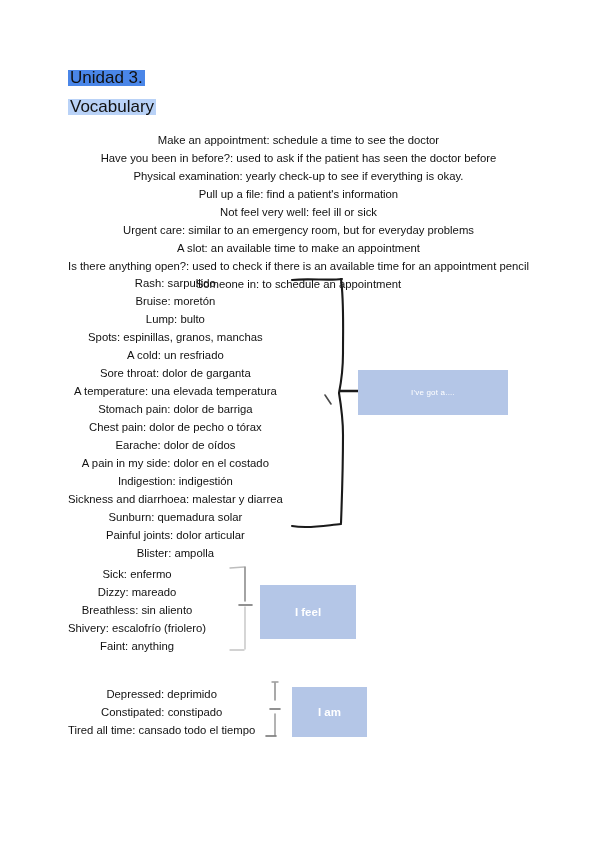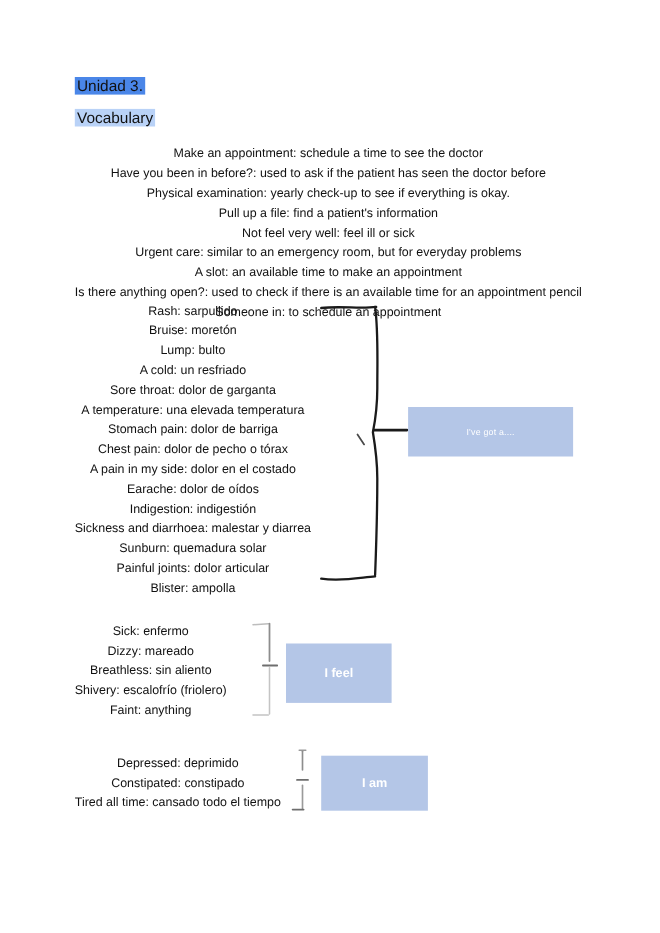--- a/index.html
+++ b/index.html
@@ -16,21 +16,21 @@
     width: 600px;
     height: 848px;
     background: #ffffff;
     overflow: hidden;
   }
 
   
   .heading {
     position: absolute;
     left: 68px;
-    font-size: 14px;
+    font-size: 17px;
     color: #111111;
     line-height: 14px;
     white-space: nowrap;
     padding: 1px 2px;
   }
   #title-unidad { top: 70px; background: #4a86e8; }
   #title-vocabulary { top: 99px; background: #b9d2f7; text-align: right; }
 
   
   .text-block {
@@ -57,40 +57,40 @@
     position: absolute;
     background: #b4c6e7;
     color: #ffffff;
     display: flex;
     align-items: center;
     justify-content: center;
     text-align: center;
     box-sizing: border-box;
   }
   #callout-ivegota {
-    left: 371px;
+    left: 358px;
     top: 370px;
     width: 150px;
     height: 45px;
     font-size: 8px;
     font-weight: normal;
     letter-spacing: .2px;
   }
   #callout-ifeel {
     left: 260px;
     top: 585px;
     width: 96px;
     height: 54px;
     font-size: 11.5px;
     font-weight: bold;
   }
   #callout-iam {
     left: 292px;
     top: 687px;
-    width: 97px;
+    width: 75px;
     height: 50px;
     font-size: 11.5px;
     font-weight: bold;
   }
 
   
   .bracket {
     position: absolute;
     pointer-events: none;
   }
@@ -116,27 +116,28 @@
     <span class="line">Urgent care: similar to an emergency room, but for everyday problems</span>
     <span class="line">A slot: an available time to make an appointment</span>
     <span class="line">Is there anything open?: used to check if there is an available time for an appointment pencil</span>
     <span class="line">Someone in: to schedule an appointment</span>
   </div>
 
   <div class="text-block" id="block-symptoms">
     <span class="line">Rash: sarpullido</span>
     <span class="line">Bruise: moretón</span>
     <span class="line">Lump: bulto</span>
+    <span class="line">Spots: espinillas, granos, manchas</span>
     <span class="line">A cold: un resfriado</span>
     <span class="line">Sore throat: dolor de garganta</span>
     <span class="line">A temperature: una elevada temperatura</span>
     <span class="line">Stomach pain: dolor de barriga</span>
     <span class="line">Chest pain: dolor de pecho o tórax</span>
+    <span class="line">Earache: dolor de oídos</span>
     <span class="line">A pain in my side: dolor en el costado</span>
-    <span class="line">Earache: dolor de oídos</span>
     <span class="line">Indigestion: indigestión</span>
     <span class="line">Sickness and diarrhoea: malestar y diarrea</span>
     <span class="line">Sunburn: quemadura solar</span>
     <span class="line">Painful joints: dolor articular</span>
     <span class="line">Blister: ampolla</span>
   </div>
 
   <div class="text-block" id="block-feel">
     <span class="line">Sick: enfermo</span>
     <span class="line">Dizzy: mareado</span>

